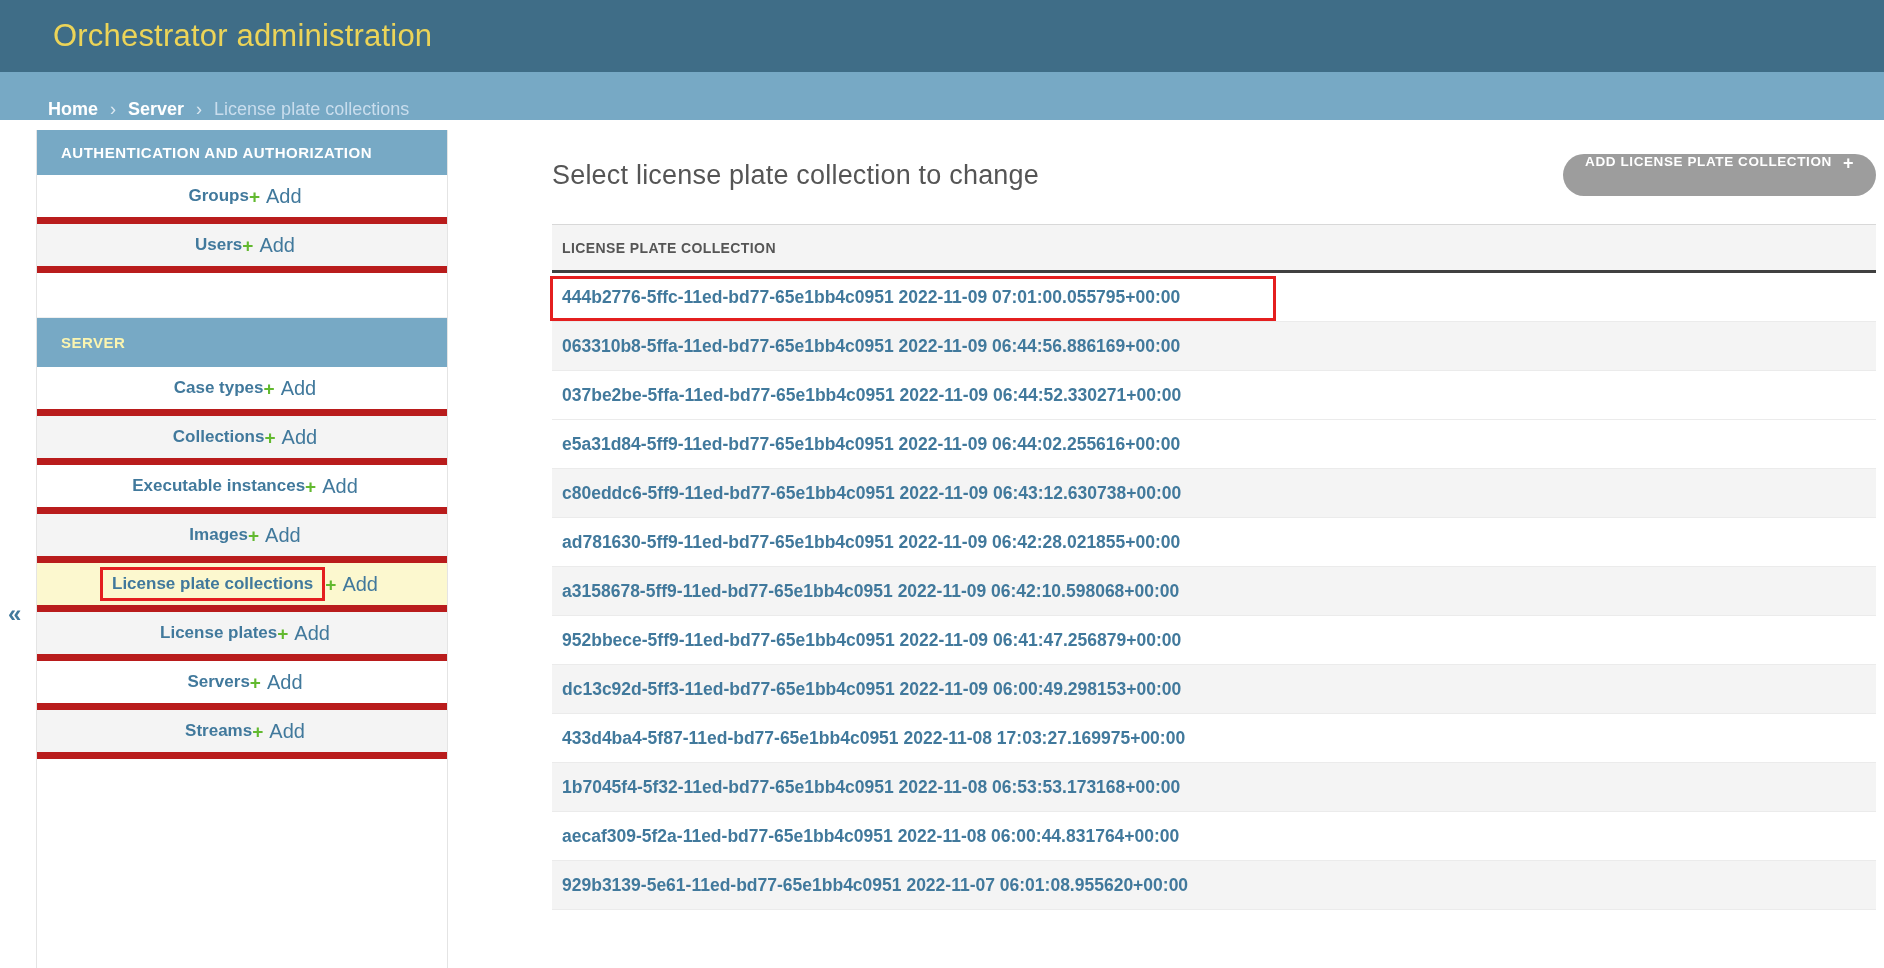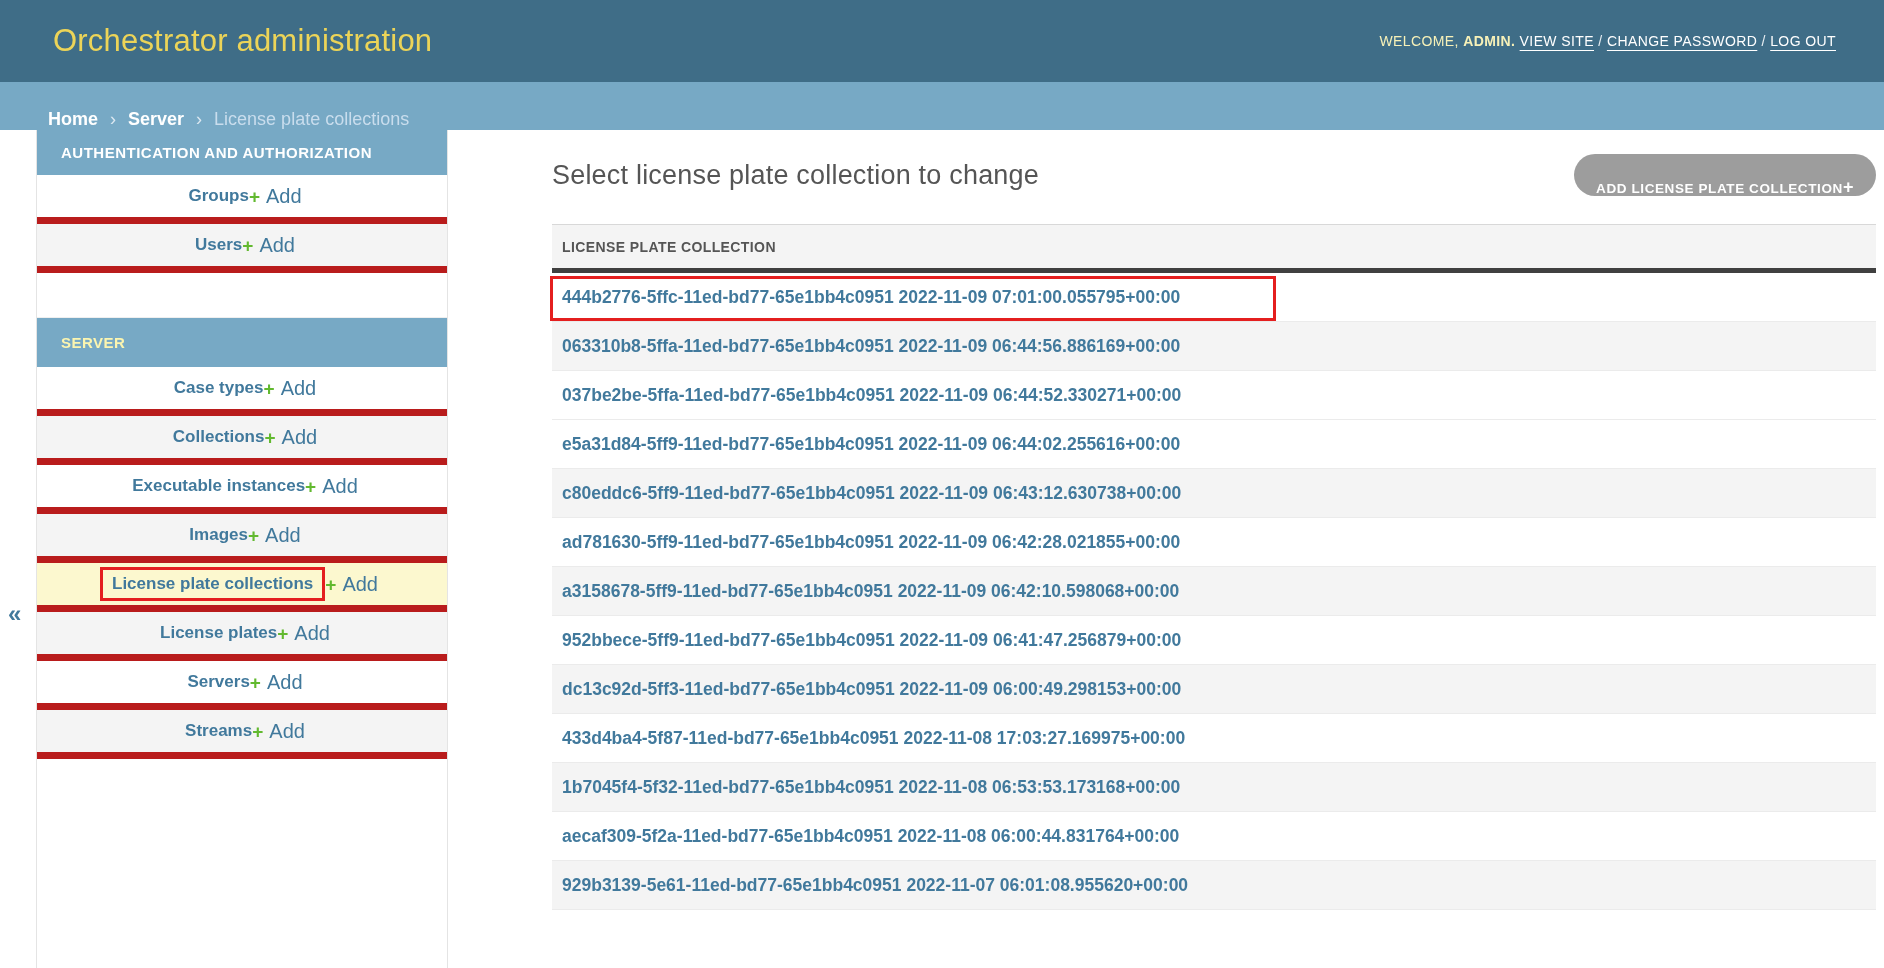--- a/index.html
+++ b/index.html
@@ -3,22 +3,22 @@
 <meta charset="utf-8">
 <style>
   * { box-sizing: border-box; margin: 0; padding: 0; }
   html,body { background: #fff; }
   body { font-family: "Liberation Sans", sans-serif; }
 
   .viewport { position: relative; width: 1884px; height: 968px; overflow: hidden; background: #fff; }
 
   
   .app-header {
-    height: 82px; background: var(--header-bg, #3f6d87);
-    display: flex; align-items: center; justify-content: space-between;
+    height: 72px; background: var(--header-bg, #3f6d87);
+    display: flex; align-items: center; 
     padding: 0 48px 0 53px;
   }
   .brand { font-size: 31px; color: var(--brand-yellow, #ecd458); cursor: pointer; letter-spacing: 0.2px; }
   .user-tools { font-size: 14px; color: var(--cream-text, #f7f1b8); letter-spacing: 0.4px; white-space: nowrap; }
   .user-tools b { font-weight: bold; }
   .user-tools a { color: #fff; text-decoration: underline; text-underline-offset: 4px; cursor: pointer; }
   .user-tools .sep { color: #e9eff3; }
 
   
   .breadcrumbs {
@@ -60,29 +60,29 @@
   }
 
   
   main { position: absolute; left: 512px; top: 120px; width: 1324px; margin-left: 40px; }
   .main-header { display: flex; align-items: center; justify-content: space-between; margin-top: 34px; height: 42px; }
   h1 { font-size: 27px; font-weight: normal; color: #555; letter-spacing: 0.2px; }
   .add-btn {
     height: 42px; border: none; border-radius: 21px;
     background: var(--button-gray, #9d9d9d); color: #fff;
     font-family: inherit; font-weight: bold; font-size: 13.5px; letter-spacing: 0.6px;
-    padding: 0 22px; display: flex; align-items: flex-end; cursor: pointer;
+    padding: 0 22px; display: flex; align-items: flex-start; gap: 11px; cursor: pointer;
   }
   .btn-plus { font-size: 18px; font-weight: bold; line-height: 1; }
 
   .result-list { margin-top: 28px; border-top: 1px solid #d8d8d8; }
   .result-header {
     height: 48px; background: var(--stripe-gray, #f4f4f4);
     display: flex; align-items: center; padding: 0 10px;
-    border-bottom: 5px solid #404040;
+    border-bottom: 3px solid #404040;
   }
   .result-header a {
     font-size: 14px; font-weight: bold; color: #555; letter-spacing: 0.4px;
     text-transform: uppercase; text-decoration: none; cursor: pointer;
   }
   .result-row {
     position: relative; height: 49px; display: flex; align-items: center;
     padding: 0 10px; border-bottom: 1px solid #ebebeb; background: #fff;
   }
   .result-row.alt { background: var(--stripe-gray, #f4f4f4); }
@@ -95,25 +95,20 @@
     border: 3px solid var(--annotation-red, #e41f1f); pointer-events: none;
   }
 </style>
 </head>
 <body>
 
 <div class="viewport">
 
   <header class="app-header">
     <a class="brand">Orchestrator administration</a>
-    <div class="user-tools">
-      <span>WELCOME,</span>
-      <b>ADMIN.</b>
-      <span id="user-links"><span class="sep"> </span><a>VIEW SITE</a><span class="sep"> / </span><a>CHANGE PASSWORD</a><span class="sep"> / </span><a>LOG OUT</a></span>
-    </div>
   </header>
 
   <nav class="breadcrumbs" id="breadcrumbs">
       <a>Home</a>
       <span class="sep">›</span>
       <a>Server</a>
       <span class="sep">›</span>
       <span class="current">License plate collections</span>
     </nav>
 

